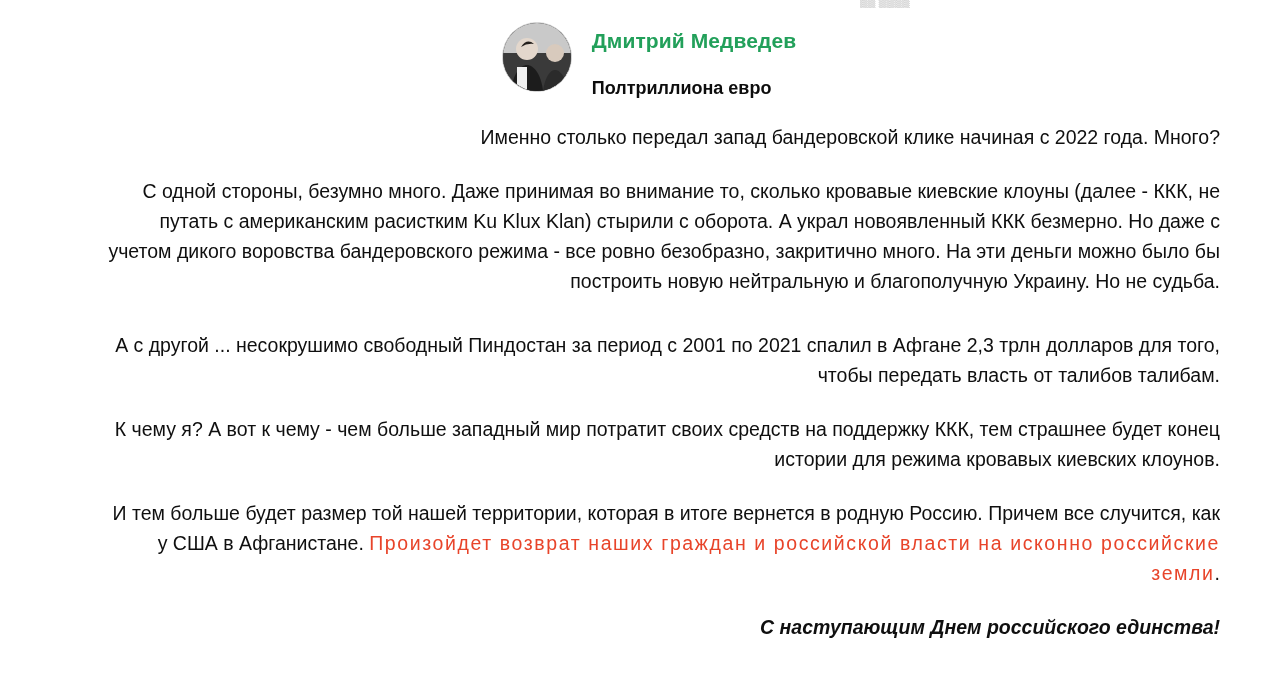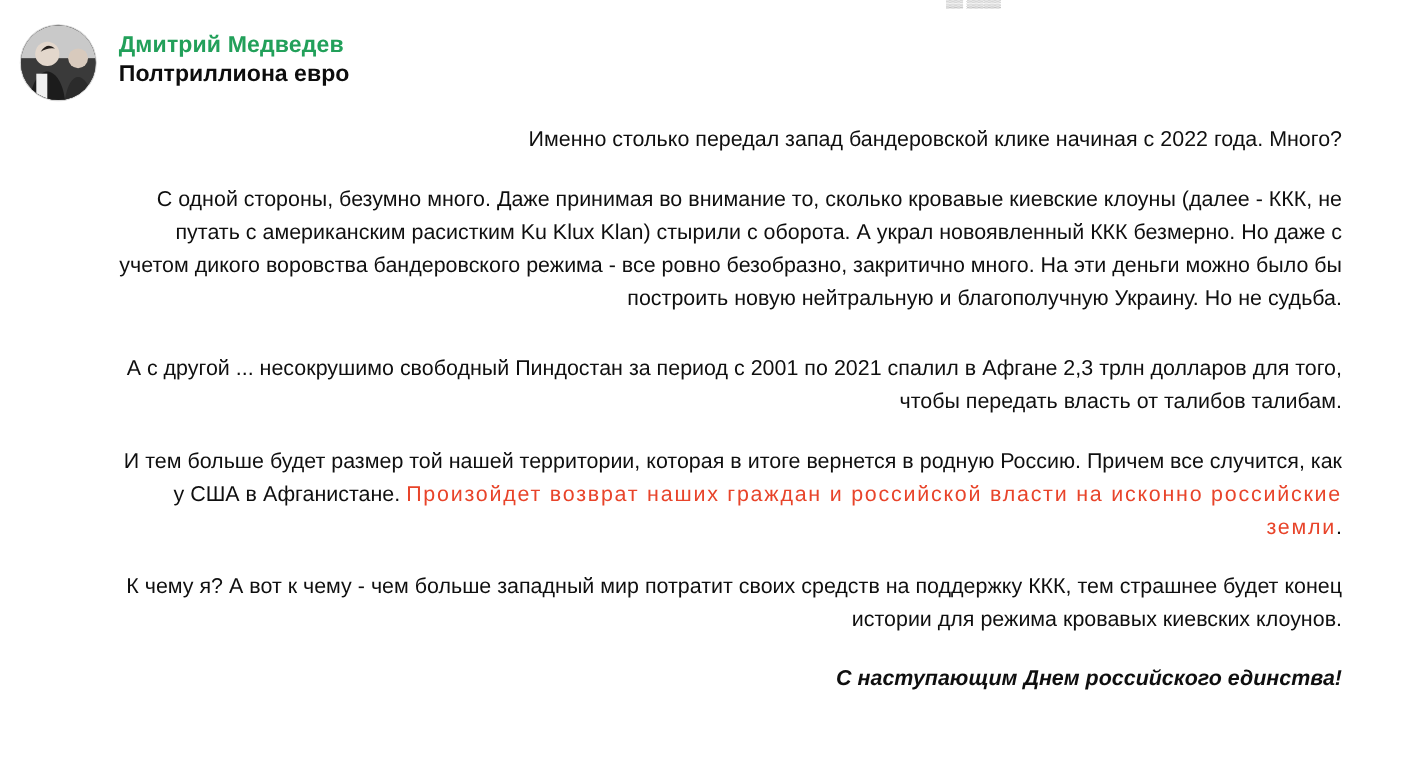--- a/index.html
+++ b/index.html
@@ -17,20 +17,21 @@
   }
   .post {
     position: relative;
     width: 1280px;
     padding: 0;
   }
   .header-row {
     display: flex;
     align-items: flex-start;
     padding: 22px 0 0 18px;
+    justify-content: center;
   }
   .avatar {
     width: 68px;
     height: 68px;
     border-radius: 50%;
     overflow: hidden;
     flex: 0 0 68px;
     background: #2b2b2b;
     position: relative;
     border: 1px solid #d9d9d9;
@@ -42,24 +43,24 @@
   }
   .channel-name {
     color: #22a05a;
     font-size: 21px;
     font-weight: bold;
     line-height: 26px;
     letter-spacing: 0.1px;
   }
   .post-title {
     color: #0d0d0d;
-    font-size: 21px;
+    font-size: 18px;
     font-weight: bold;
     line-height: 28px;
-    margin-top: 0;
+    margin-top: 20px;
   }
   .body {
     padding: 20px 60px 0 104px;
     font-size: 19.5px;
     line-height: 30px;
     color: #0f0f0f;
   }
   .para {
     margin: 0 0 24px 0;
     text-align: right;
@@ -120,20 +121,20 @@
 
   <div class="body">
 
     <p class="para">Именно столько передал запад бандеровской клике начиная с 2022 года. Много?</p>
 
 
     <p class="para block">С одной стороны, безумно много. Даже принимая во внимание то, сколько кровавые киевские клоуны (далее - ККК, не путать с американским расистким Ku Klux Klan) стырили с оборота. А украл новоявленный ККК безмерно. Но даже с учетом дикого воровства бандеровского режима - все ровно безобразно, закритично много. На эти деньги можно было бы построить новую нейтральную и благополучную Украину. Но не судьба.</p>
 
     <p class="para">А с другой ... несокрушимо свободный Пиндостан за период с 2001 по 2021 спалил в Афгане 2,3 трлн долларов для того, чтобы передать власть от талибов   талибам.</p>
 
+    <p class="para">К чему я? А вот к чему - чем больше западный мир потратит своих средств на поддержку ККК, тем страшнее будет конец истории для режима кровавых киевских клоунов.</p>
+
     <p class="para"><span>И тем больше будет размер той нашей территории, которая в итоге вернется в родную Россию. Причем все случится, как у США в Афганистане. </span><span class="red">Произойдет возврат наших граждан и российской власти на исконно российские земли</span><span>.</span></p>
-
-    <p class="para">К чему я? А вот к чему - чем больше западный мир потратит своих средств на поддержку ККК, тем страшнее будет конец истории для режима кровавых киевских клоунов.</p>
 
     <p class="para italic">С наступающим Днем российского единства!</p>
 
   </div>
 </div>
 
 </body></html>

